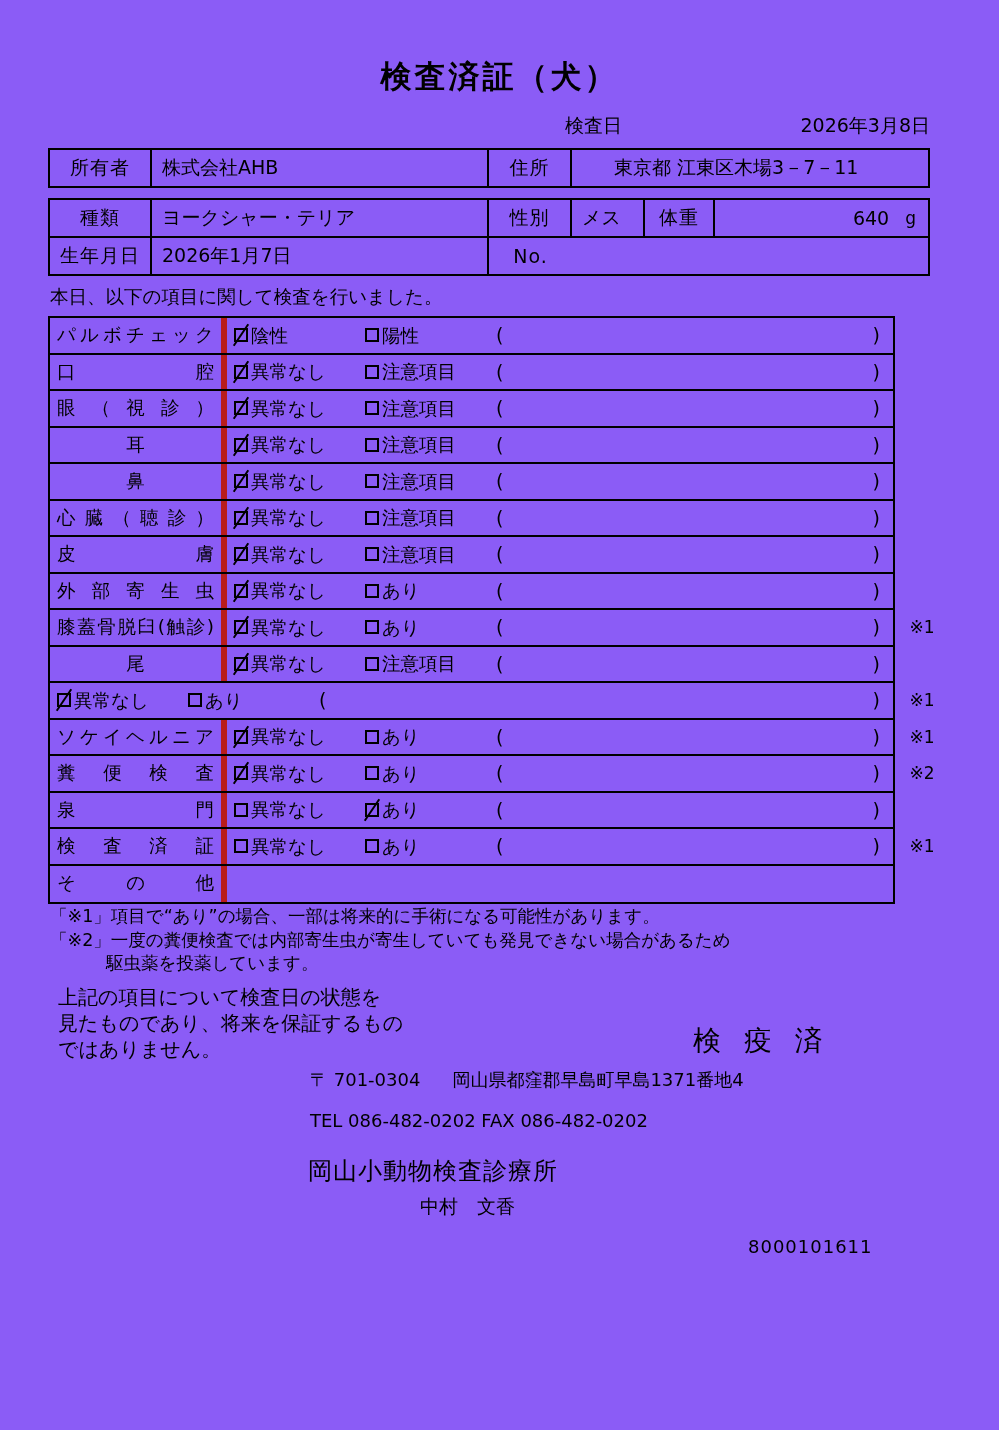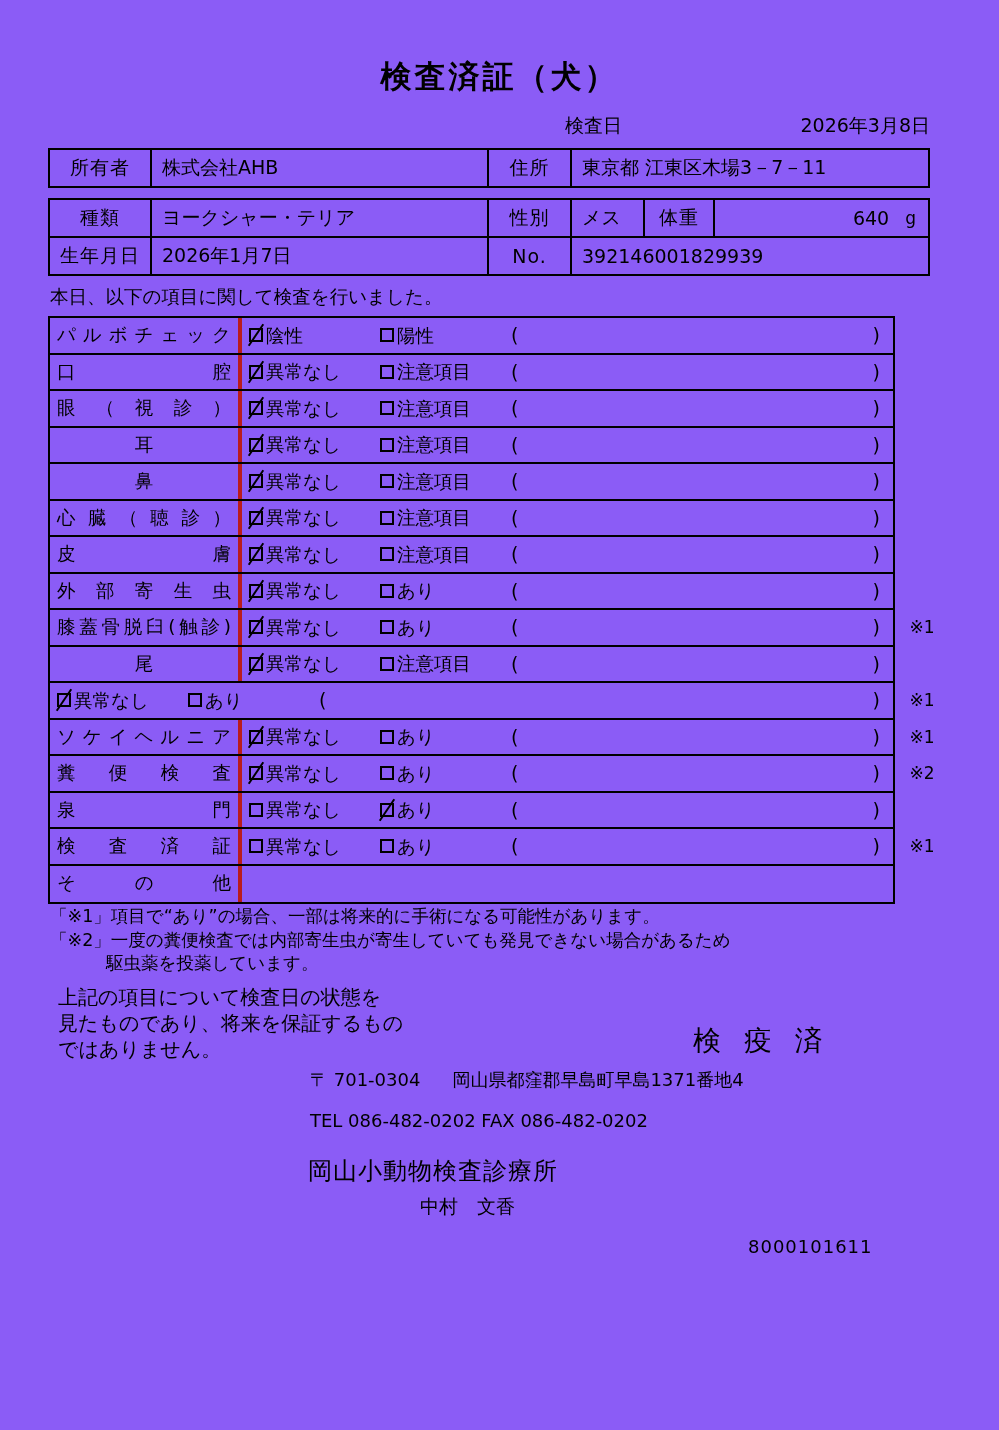--- a/index.html
+++ b/index.html
@@ -22,33 +22,33 @@
   .hrow + .hrow{border-top:2px solid #000;}
   .hcell{display:flex; align-items:center; box-sizing:border-box; border-right:2px solid #000;}
   .hcell:last-child{border-right:none;}
   .hcell.lab{justify-content:center; letter-spacing:1px;}
   .hcell.val{padding-left:10px;}
   .w-lab1{width:102px; flex:none;}
   .w-val1{width:337px; flex:none;}
   .w-lab2{width:83px; flex:none;}
   .w-sex{width:73px; flex:none;}
   .w-wlab{width:70px; flex:none;}
-  .w-rest{flex:1;}
+  .w-rest{flex:1;margin-left:32px;}
   .weight-val{flex:1; display:flex; justify-content:flex-end; align-items:center;
     padding-right:12px; gap:16px;}
   .weight-unit{font-size:17px;}
   
   .intro{position:absolute; left:50px; top:284px; font-size:18.5px;}
   
   .exam-table{position:absolute; left:48px; top:316px; width:847px;
     border:2px solid #000; box-sizing:border-box;}
   .exam-row{position:relative; display:flex; height:36.5px; box-sizing:border-box;
     border-bottom:2px solid #000; align-items:stretch;}
   .exam-row:last-child{border-bottom:none;}
-  .exam-label{width:192px; flex:none; border-right:4px solid #b91c1c; box-sizing:border-box;
+  .exam-label{width:177px; flex:none; border-right:6px solid #b91c1c; box-sizing:border-box;
     padding:0 7px; font-size:18.5px; display:block; line-height:33px;
     text-align:justify; text-align-last:justify; overflow:hidden;}
   .exam-label.center{text-align:center; text-align-last:center;}
   .exam-body{flex:1; display:flex; align-items:center; padding-left:7px;}
   .exam-opt{display:flex; align-items:center; width:131px; flex:none;}
   .opt-label{font-size:18.5px;}
   .checkbox{width:14px; height:14px; border:2px solid #000; box-sizing:border-box;
     position:relative; flex:none; margin-right:3px;}
   .checkbox.checked::after{content:''; position:absolute; width:26px; height:2px;
     background:#000; left:-8px; top:4px; transform:rotate(-56deg);}
@@ -100,21 +100,20 @@
       <div class="hcell lab w-wlab">体重</div>
       <div class="hcell weight-val">
         <span>640</span>
         <span class="weight-unit">g</span>
       </div>
     </div>
     <div class="hrow">
       <div class="hcell lab w-lab1">生年月日</div>
       <div class="hcell val w-val1">2026年1月7日</div>
       <div class="hcell lab w-lab2">No.</div>
-      <div class="hcell val w-rest">392146001829939</div>
     </div>
   </div>
 
   <div class="intro">本日、以下の項目に関して検査を行いました。</div>
 
   <div class="exam-table">
       <div class="exam-row">
         <div class="exam-label">パルボチェック</div>
         <div class="exam-body">
           <div class="exam-opt">

